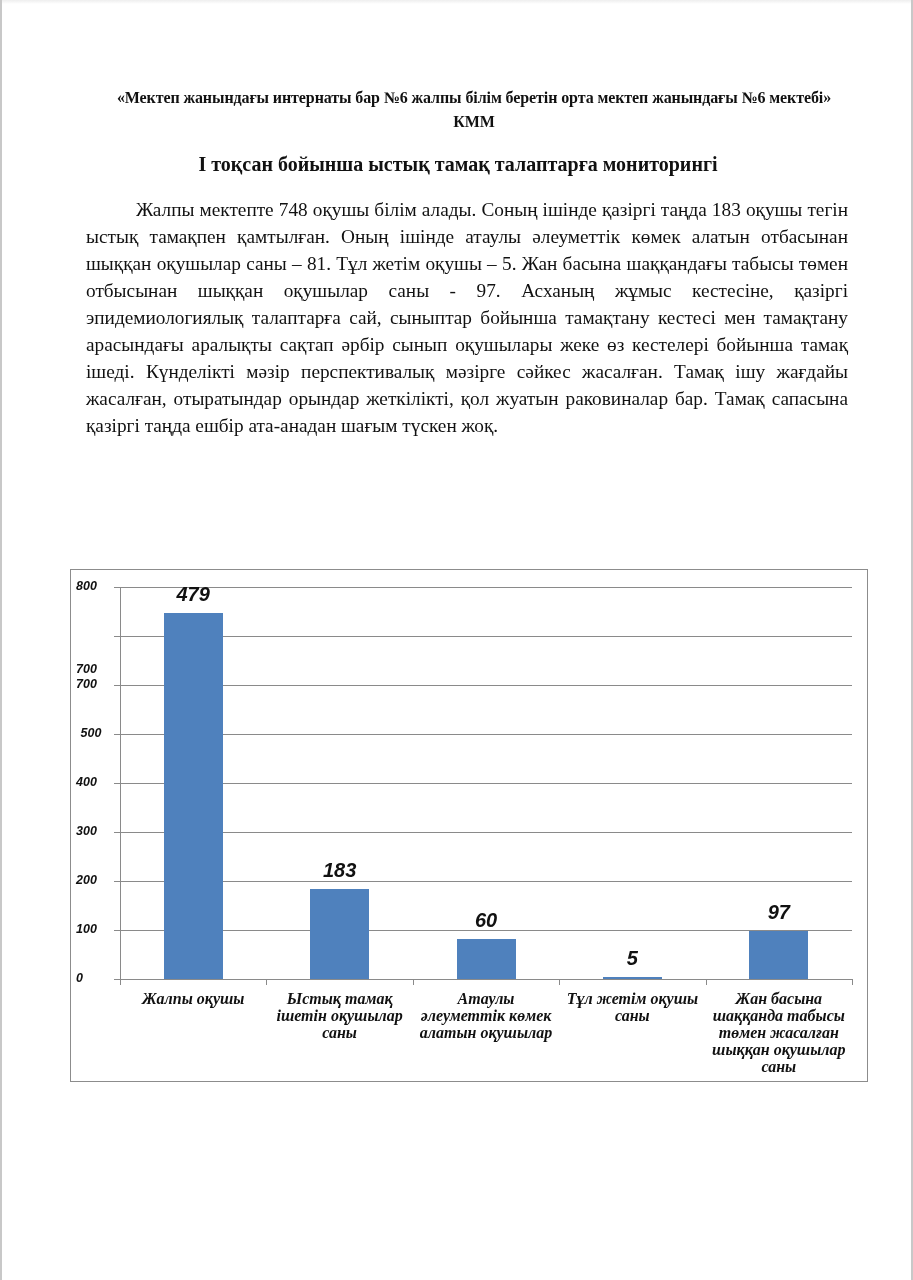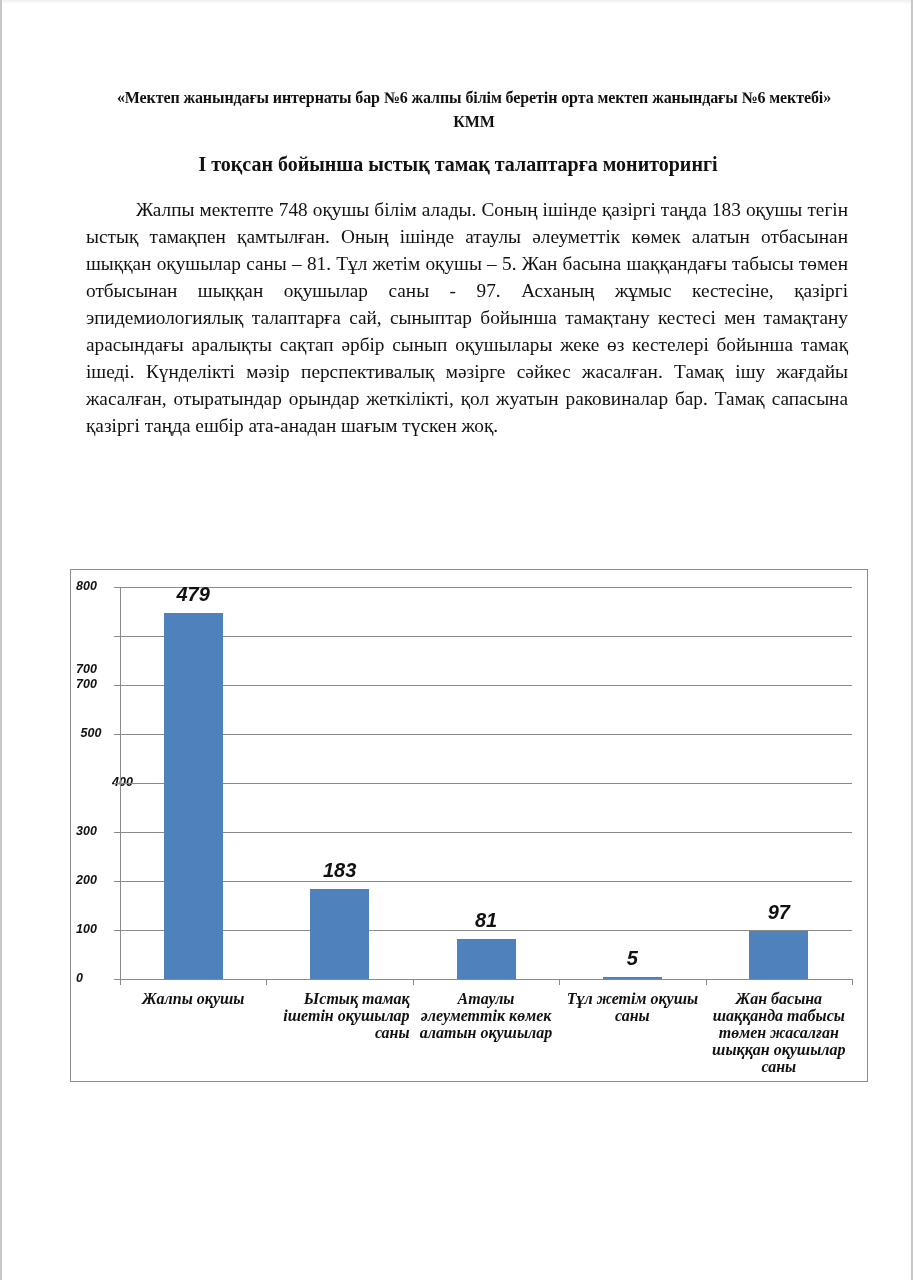--- a/index.html
+++ b/index.html
@@ -61,21 +61,21 @@
 <div class="subtitle">І тоқсан бойынша ыстық тамақ талаптарға мониторингі</div>
 <div class="body-text">Жалпы мектепте 748 оқушы білім алады. Соның ішінде қазіргі таңда 183 оқушы тегін ыстық тамақпен қамтылған. Оның ішінде атаулы әлеуметтік көмек алатын отбасынан шыққан оқушылар саны – 81. Тұл жетім оқушы – 5.  Жан басына шаққандағы табысы төмен отбысынан шыққан оқушылар саны - 97. Асханың жұмыс кестесіне, қазіргі эпидемиологиялық талаптарға сай, сыныптар бойынша тамақтану кестесі мен тамақтану арасындағы аралықты сақтап әрбір сынып оқушылары жеке өз кестелері бойынша тамақ ішеді. Күнделікті мәзір перспективалық мәзірге сәйкес жасалған. Тамақ ішу жағдайы жасалған, отыратындар орындар жеткілікті, қол жуатын раковиналар бар.  Тамақ сапасына қазіргі таңда ешбір ата-анадан шағым түскен жоқ.</div>
 
 <div class="chart-frame"></div>
 
 <div id="y-labels">
     <div class="y-label" style="top: 971px;">0</div>
     <div class="y-label" style="top: 922px;">100</div>
     <div class="y-label" style="top: 873px;">200</div>
     <div class="y-label" style="top: 824px;">300</div>
-    <div class="y-label" style="top: 775px; margin-left: 36px;">400</div>
+    <div class="y-label" style="top: 775px;">400</div>
     <div class="y-label" style="top: 726px; text-align: center;">500</div>
     <div class="y-label" style="top: 677px;">700</div>
     <div class="y-label" style="top: 662px;">700</div>
     <div class="y-label" style="top: 579px;">800</div>
   </div>
 
 <div class="plot" id="plot">
   <div class="y-axis-line"></div>
 <div class="gridline" style="top: 392px;"></div>
     <div class="tick-y" style="top: 392px;"></div>
@@ -104,23 +104,23 @@
     <div class="bar" style="left: 43.7px; width: 59px; top: 26.46px; height: 365.54px; background: rgb(79, 129, 189);"></div>
     <div class="bar" style="left: 190.1px; width: 59px; top: 302.33px; height: 89.67px; background: rgb(79, 129, 189);"></div>
     <div class="bar" style="left: 336.5px; width: 59px; top: 352.31px; height: 39.69px; background: rgb(79, 129, 189);"></div>
     <div class="bar" style="left: 482.9px; width: 59px; top: 389.55px; height: 2.45px; background: rgb(79, 129, 189);"></div>
     <div class="bar" style="left: 629.3px; width: 59px; top: 344.47px; height: 47.53px; background: rgb(79, 129, 189);"></div>
   </div>
 
 <div id="value-labels">
     <div class="bar-value" style="left: 143.2px; top: 583.46px;">479</div>
     <div class="bar-value" style="left: 289.6px; top: 859.33px;">183</div>
-    <div class="bar-value" style="left: 436px; top: 909.31px;">81</div>
+    <div class="bar-value" style="left: 436px; top: 909.31px;">60</div>
     <div class="bar-value" style="left: 582.4px; top: 946.55px;">5</div>
     <div class="bar-value" style="left: 728.8px; top: 901.47px;">97</div>
   </div>
 <div id="x-labels">
     <div class="x-label" style="left: 123.2px;">Жалпы оқушы</div>
-    <div class="x-label" style="left: 269.6px; text-align: right;">Ыстық тамақ ішетін оқушылар саны</div>
+    <div class="x-label" style="left: 269.6px;">Ыстық тамақ ішетін оқушылар саны</div>
     <div class="x-label" style="left: 416px;">Атаулы әлеуметтік көмек алатын оқушылар</div>
     <div class="x-label" style="left: 562.4px; text-align: center;">Тұл жетім оқушы саны</div>
     <div class="x-label" style="left: 708.8px;">Жан басына шаққанда табысы төмен жасалған шыққан оқушылар саны</div>
   </div>
 
 </body></html>

